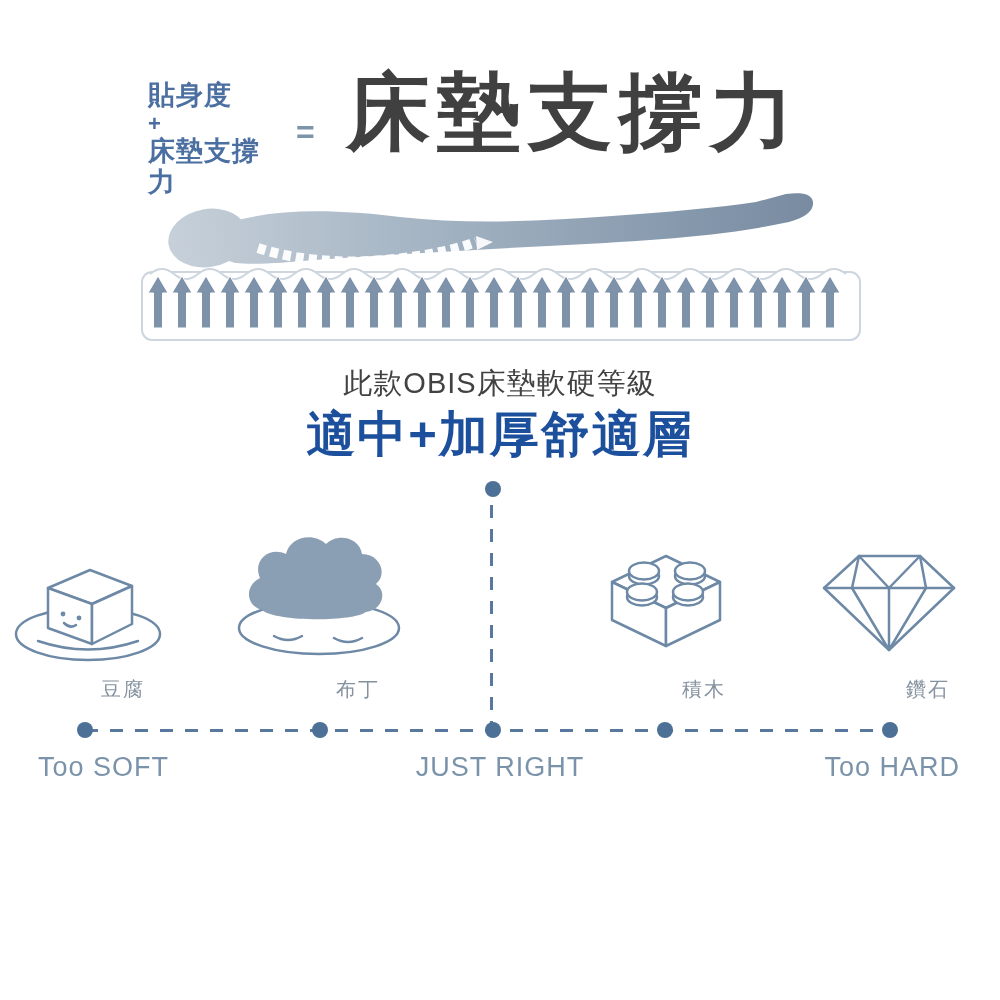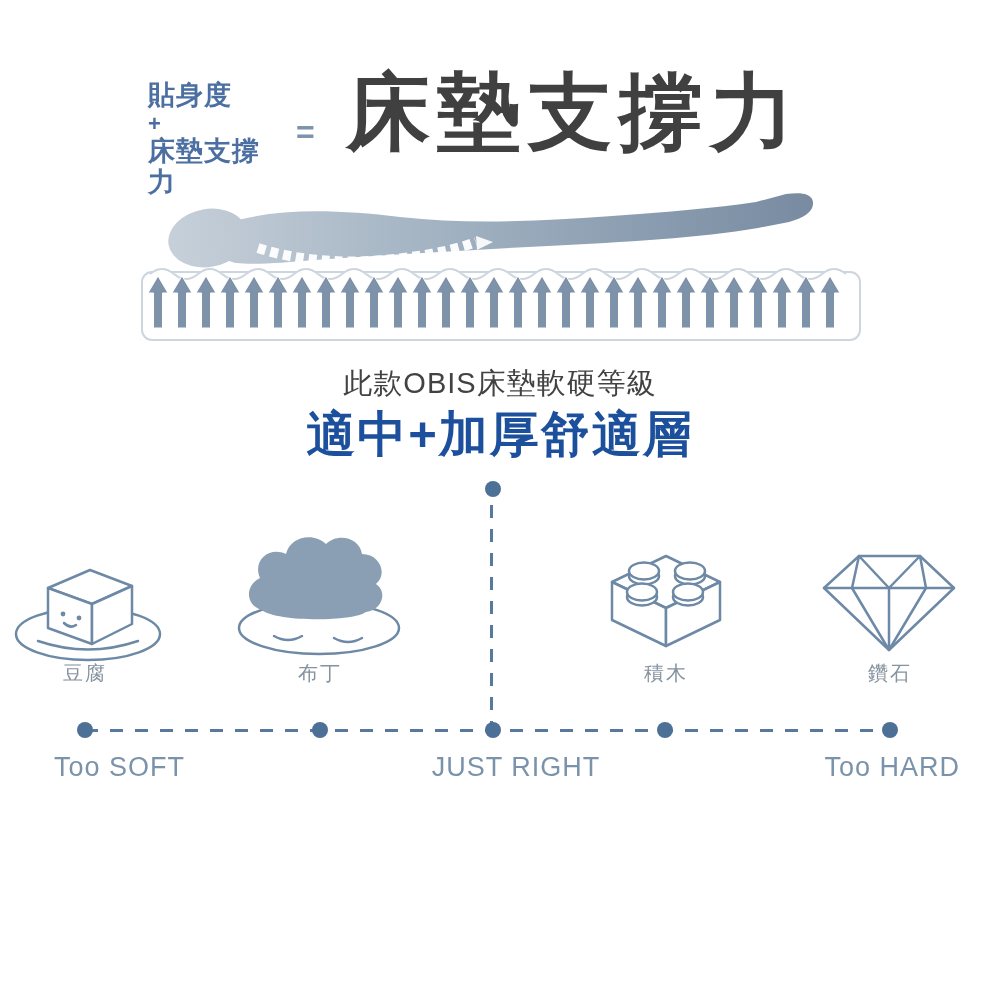--- a/index.html
+++ b/index.html
@@ -19,22 +19,22 @@
   .subtitle { left:0; top:364px; width:1000px; text-align:center; font-size:29px; color:#424242; letter-spacing:1px; }
   .grade { left:0; top:402px; width:1000px; text-align:center; font-size:49px; font-weight:bold; color:#1c4f9c; letter-spacing:2px; }
 
   
   .dot { width:16px; height:16px; border-radius:50%; background:#4d7096; }
   .vline { left:490px; top:505px; width:3px; height:224px;
            background:repeating-linear-gradient(to bottom,#58799d 0 13px,transparent 13px 24px); }
   .hline { left:85px; top:729px; width:806px; height:3px;
            background:repeating-linear-gradient(to right,#58799d 0 13px,transparent 13px 25px); }
 
-  .item-label { top:660px; width:120px; text-align:center; font-size:20px; color:#85929f; letter-spacing:2px; }
-  .end-label { top:752px; font-size:27px; color:#7b93aa; letter-spacing:1px;margin-left:16px; }
+  .item-label { top:676px; width:120px; text-align:right; font-size:20px; color:#85929f; letter-spacing:2px; }
+  .end-label { top:752px; font-size:27px; color:#7b93aa; letter-spacing:1px; }
   .end-center { left:0; width:1000px; text-align:center; }
 
   svg .ln { fill:none; stroke:#6d89a6; stroke-width:2.5; stroke-linejoin:round; stroke-linecap:round; }
   svg .face { fill:#fff; stroke:#6d89a6; stroke-width:2.5; stroke-linejoin:round; }
 </style>
 </head>
 <body>
 
 <div class="canvas">
 

